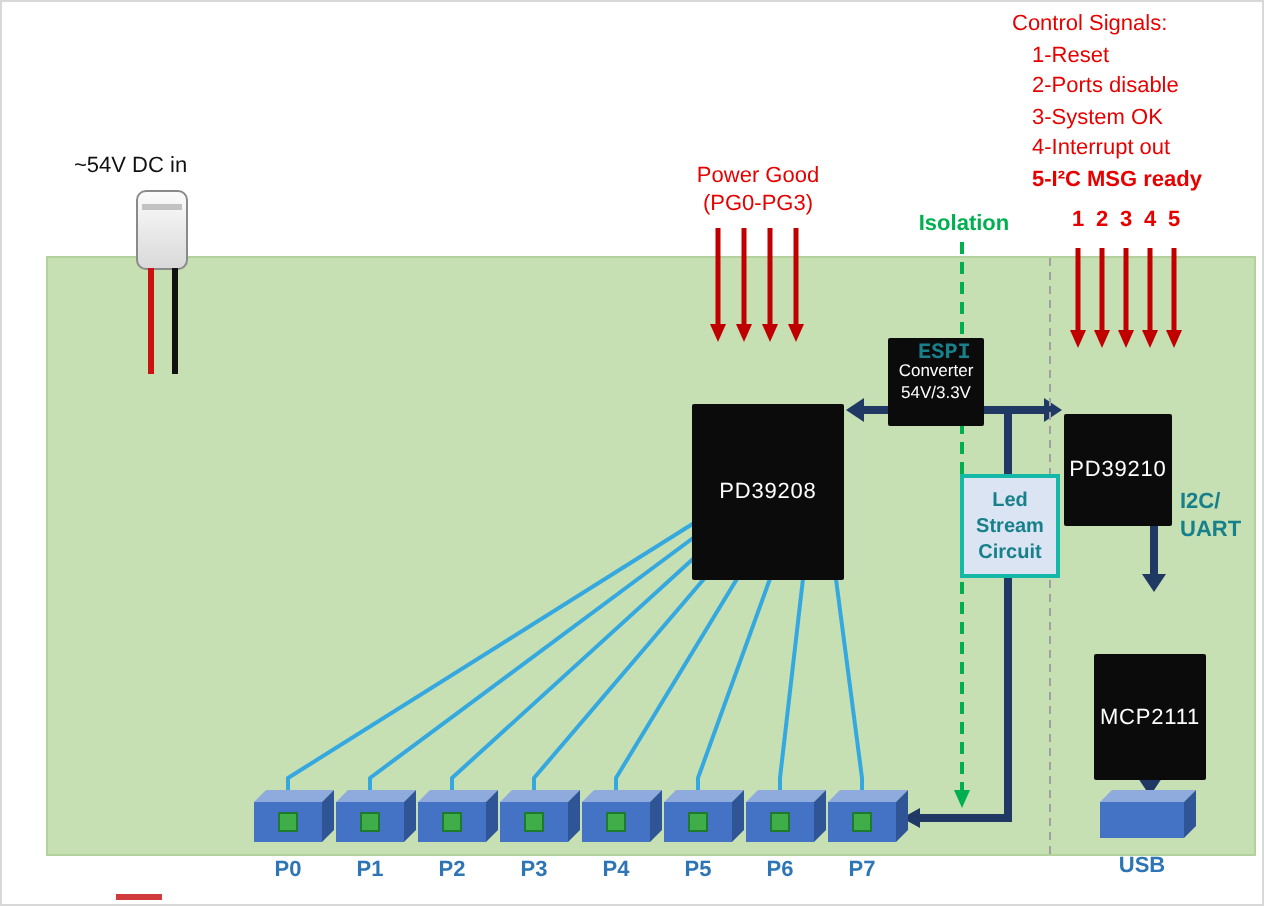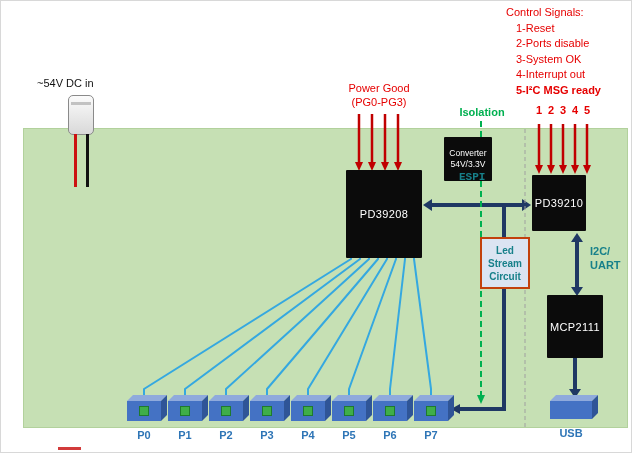--- a/index.html
+++ b/index.html
@@ -19,27 +19,27 @@
   .red-text   { color:#e60000; font-size:11px; line-height:15.5px; }
   .black-text { color:#111; font-size:11px; }
   .teal-bold  { color:#17808a; font-weight:bold; font-size:11px; }
   .green-text { color:#00b050; font-weight:bold; font-size:11px; }
   .pg-label   { color:#e60000; font-size:11px; text-align:center; line-height:14px; }
 
   
   .chip {
     position:absolute; background:#0b0b0b; color:#fff;
     display:flex; align-items:center; justify-content:center;
-    font-size:11px; letter-spacing:.4px; border-radius:1px;
+    font-size:11px; letter-spacing:.4px; border-radius:1px;margin-top:32px;
   }
   .chip.small { font-size:8.5px; text-align:center; line-height:11px; flex-direction:column; letter-spacing:0; }
 
   .ledbox {
     position:absolute; left:479px; top:236px; width:50px; height:52px;
-    background:#dbe4f2; border:2px solid #c2410c; box-sizing:border-box;
+    background:#dbe4f2; border:2px solid #14b8a6; box-sizing:border-box;
     display:flex; flex-direction:column; align-items:center; justify-content:center;
     color:#17808a; font-weight:bold; font-size:10px; line-height:13px;
   }
 
   
   .pinrow { position:absolute; left:532px; top:103px; width:60px; display:flex; }
   .pinrow span { width:12px; text-align:center; color:#e60000; font-weight:bold; font-size:11px; }
 
   
   .port { position:absolute; top:400px; }

